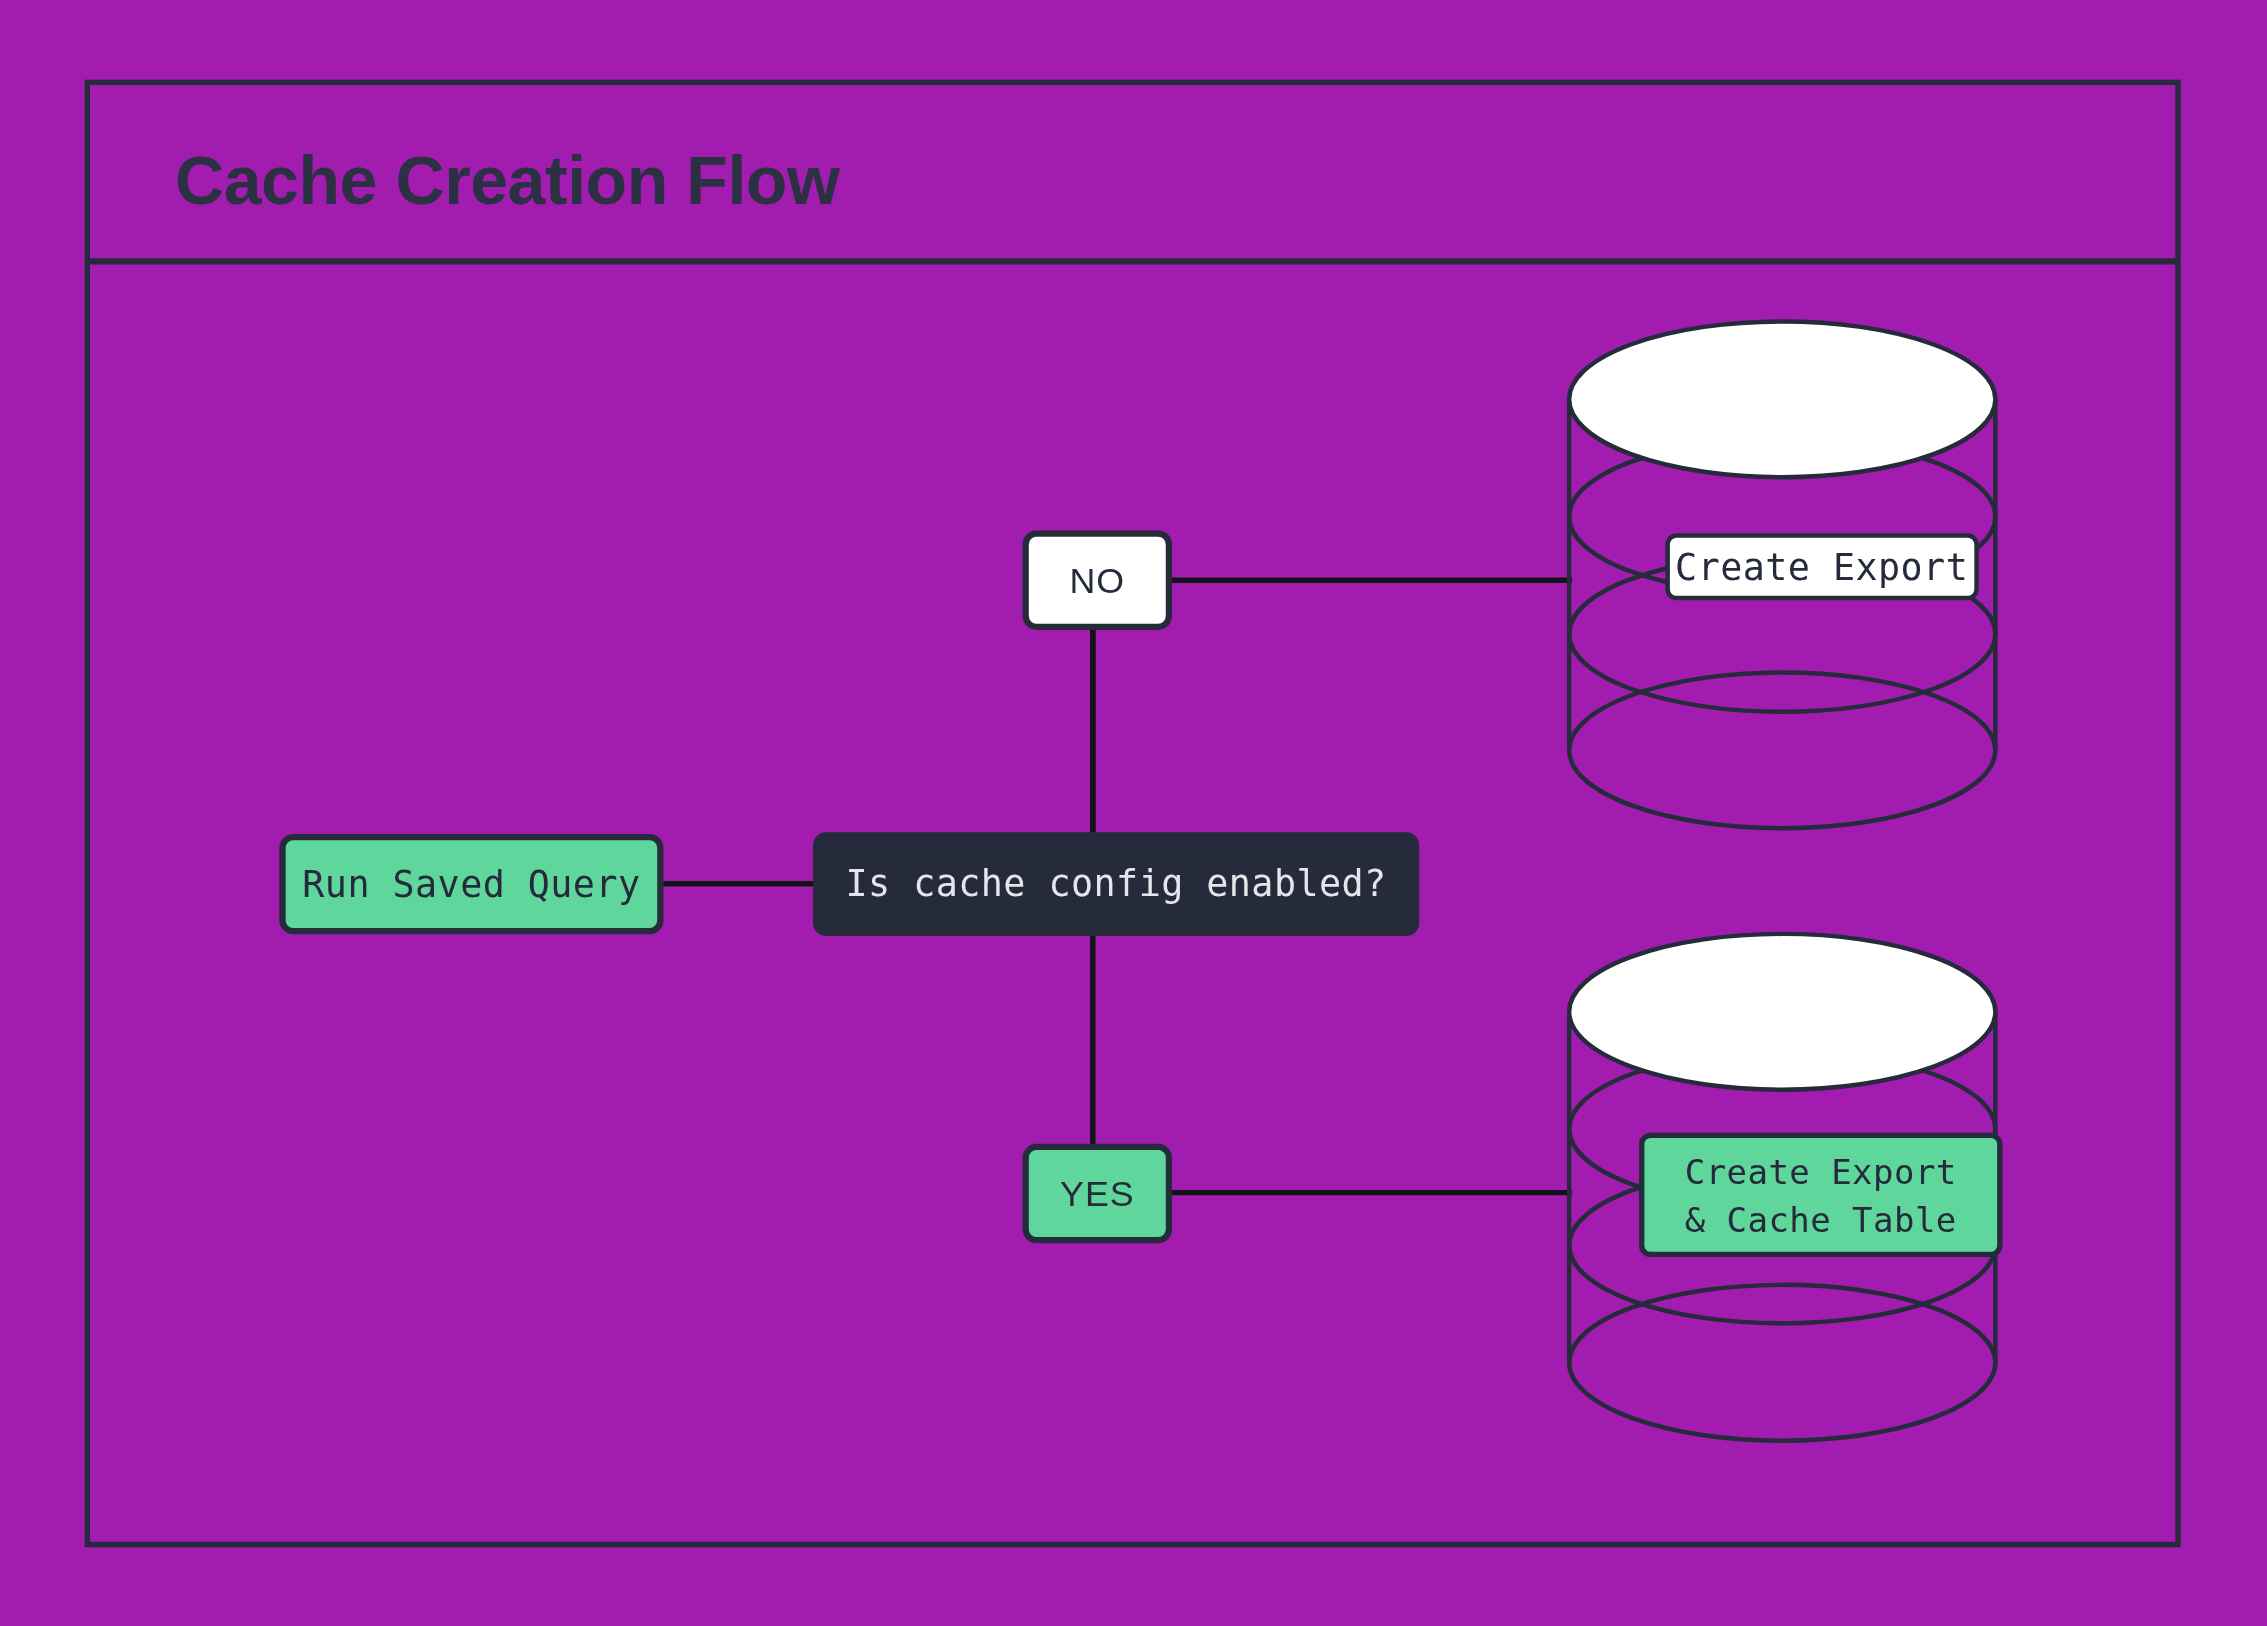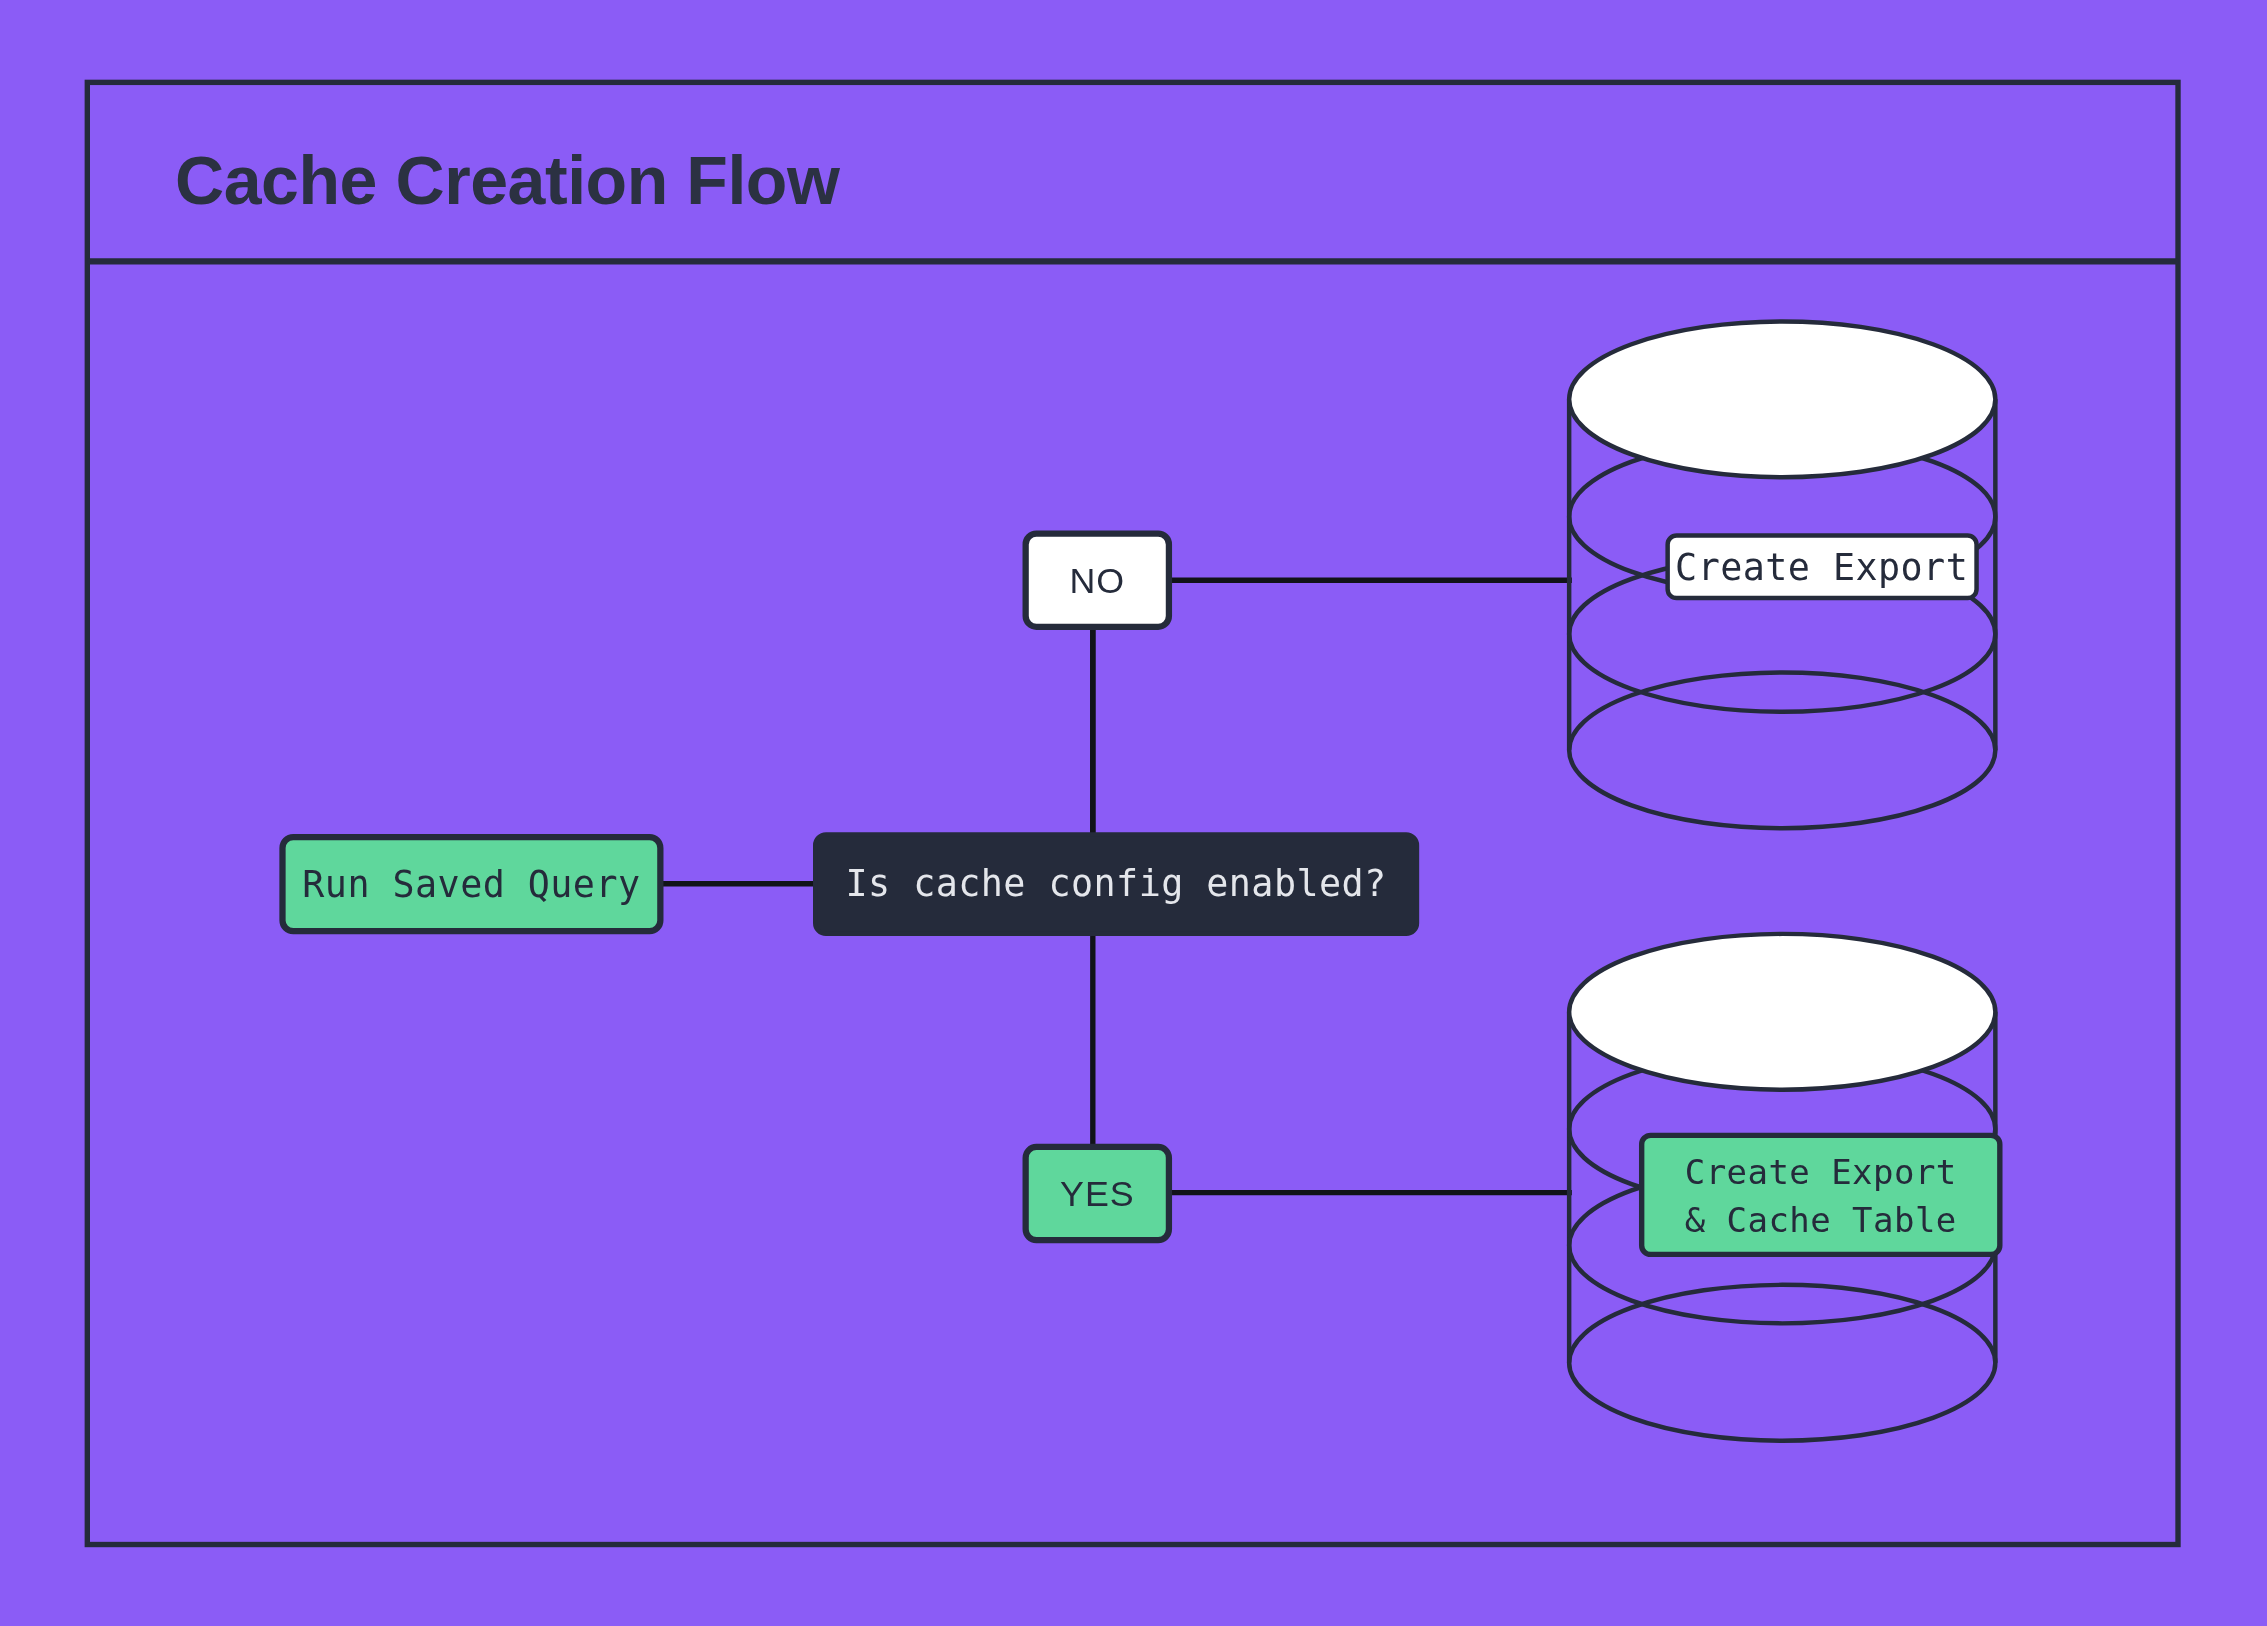--- a/index.html
+++ b/index.html
@@ -10,21 +10,21 @@
   body {
     width: 2268px;
     height: 1626px;
     font-family: "Liberation Sans", sans-serif;
     overflow: hidden;
   }
   #stage {
     position: relative;
     width: 2268px;
     height: 1626px;
-    background: #8b5cf6;
+    background: #a21caf;
   }
   #diagram-svg {
     position: absolute;
     top: 0;
     left: 0;
     width: 2268px;
     height: 1626px;
     display: block;
   }
   .frame-stroke {

